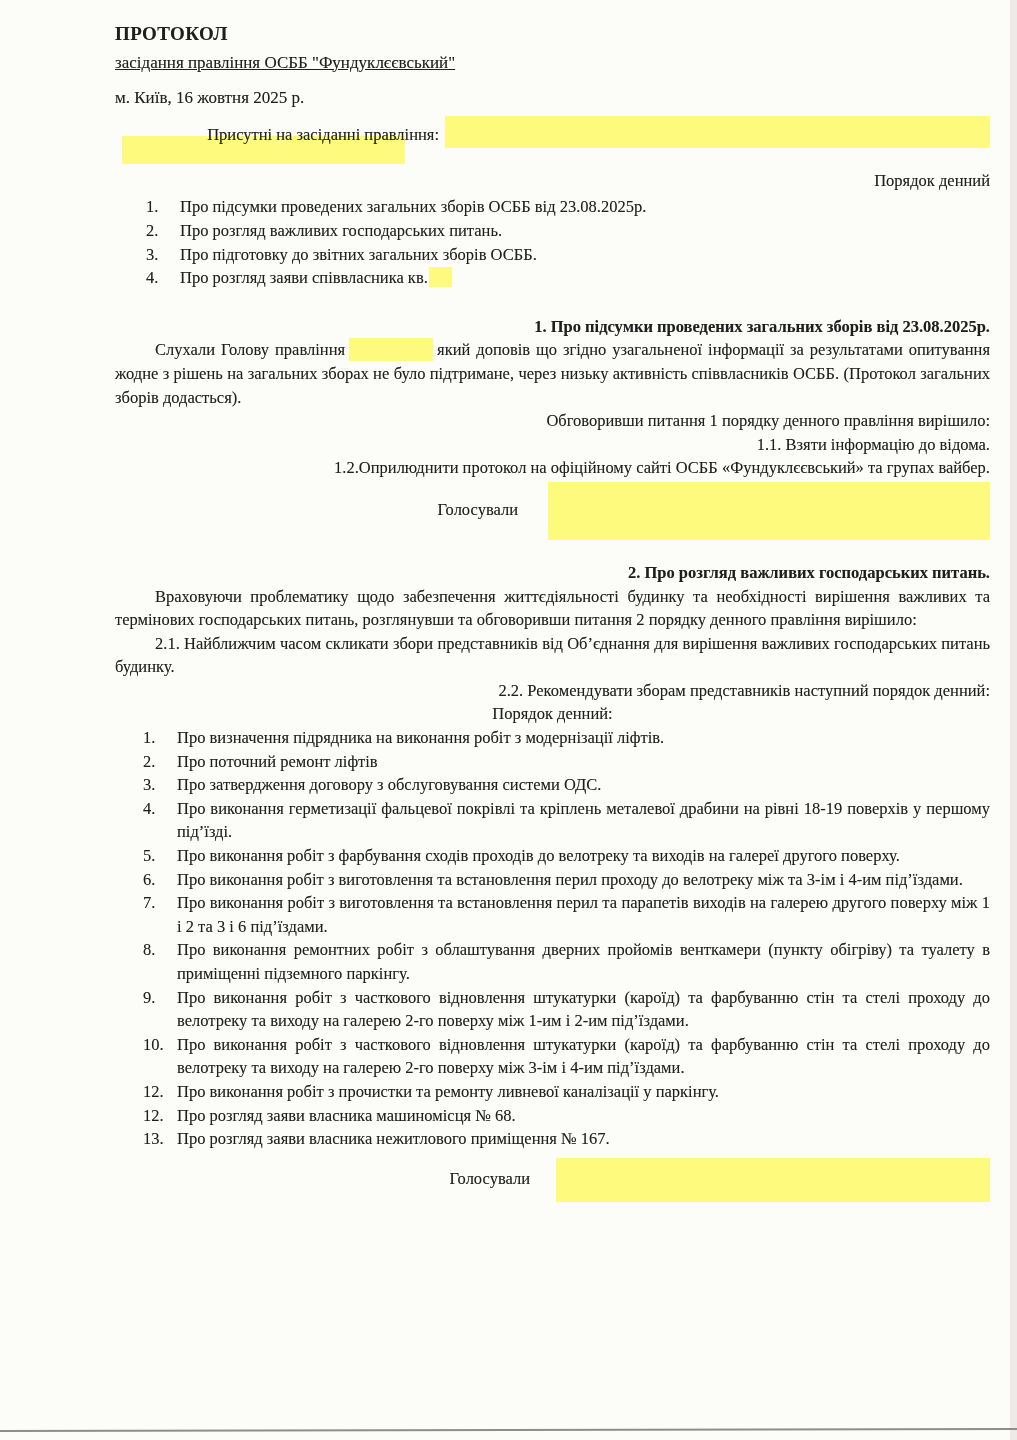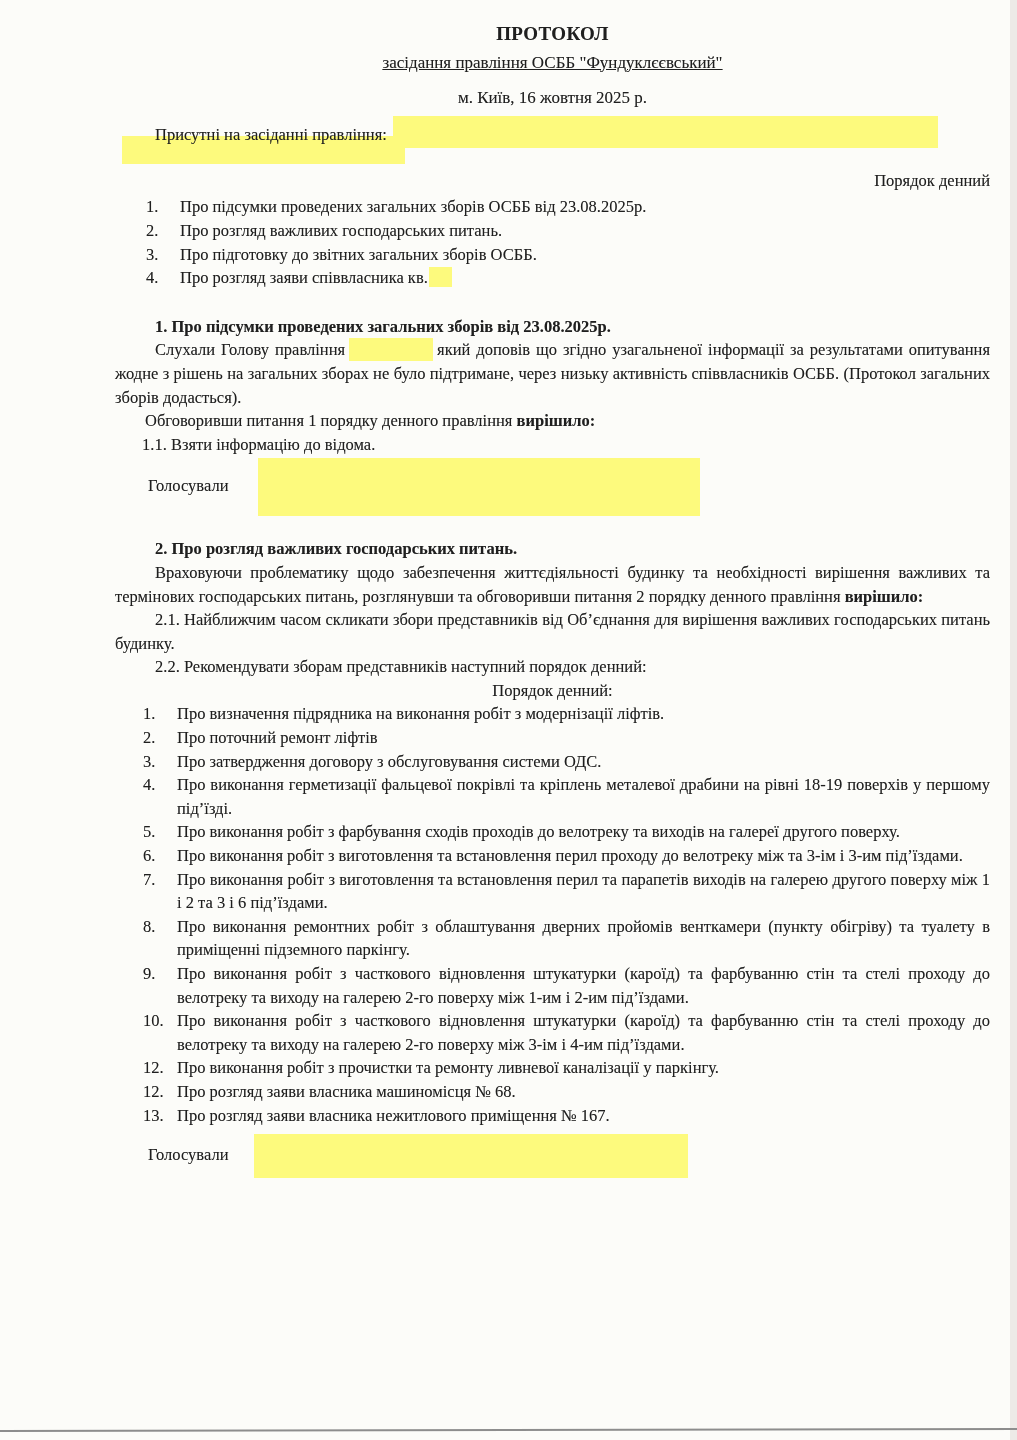--- a/index.html
+++ b/index.html
@@ -13,26 +13,26 @@
     color:#1f1f1f;
     font-family:"Liberation Serif","DejaVu Serif",serif;
     font-size:16.5px;
     line-height:23.6px;
     overflow:hidden;
     text-shadow:0 0 .4px rgba(20,20,20,.35);
   }
   .scan-edge-right { position:absolute; top:0; right:0; width:7px; height:100%; background:#edeae7; }
   .scan-edge-bottom { position:absolute; left:0; bottom:9px; width:100%; height:2px; background:#8d8d8d; transform:rotate(-0.12deg); }
 
-  .c { text-align:center; }
+  .c { }
   .title { font-weight:bold; font-size:19px; letter-spacing:.4px; margin:0 0 5px 0; }
   .subtitle { margin:0 0 12px 0; font-size:17px;text-decoration:underline; }
   .dateline { margin:0 0 6px 0; font-size:17px; }
 
-  p { margin:0; }
+  p { margin:0;text-align:right; }
   .j { text-align:justify; }
   .ind { text-indent:40px; }
 
   .redact { background:#fdfa7d; display:inline-block; }
   .r-att1 { width:545px; height:32px; vertical-align:-8px; margin-left:6px; }
   .r-att2 { display:block; width:283px; height:28px; margin:-12px 0 0 7px; }
   .r-kv { width:23px; height:20px; vertical-align:-4px; margin-left:1px; }
   .r-name { width:84px; height:23px; vertical-align:-6px; margin:0 4px; }
   .r-vote1 { width:442px; height:58px; vertical-align:middle; margin-left:30px; }
   .r-vote2 { width:434px; height:44px; vertical-align:middle; margin-left:26px; }
@@ -46,21 +46,21 @@
   .list-top { margin-left:31px; }
   .list-sub { margin-left:28px; }
   .list-sub .txt { text-align:justify; text-align-last:left; }
 
   .h-sec { font-weight:bold; margin:25px 0 0 40px; }
   .h-sec2 { font-weight:bold; margin:21px 0 0 40px; }
   .obh { margin-left:30px; }
   .subitem { margin-left:27px; }
   .voted1 { margin:2px 0 0 33px; }
   .voted2 { margin:7px 0 0 33px; }
-  b { font-weight:bold; }
+  b { font-weight:normal; }
 </style>
 </head>
 <body>
 
 <div class="page">
 
   <div class="title c">ПРОТОКОЛ</div>
   <div class="subtitle c">засідання правління ОСББ "Фундуклєєвський"</div>
   <div class="dateline c">м. Київ, 16 жовтня 2025 р.</div>
 
@@ -89,20 +89,21 @@
       <div class="li">
         <span class="num">4.</span>
         <span class="txt"><span>Про розгляд заяви співвласника кв.</span><span class="redact r-kv"></span></span>
       </div>
     </div>
 
   <p class="h-sec">1. Про підсумки проведених загальних зборів від 23.08.2025р.</p>
   <p class="j ind"><span>Слухали Голову правління</span><span class="redact r-name"></span><span>який доповів що згідно узагальненої інформації за результатами опитування жодне з рішень на загальних зборах не було підтримане, через низьку активність співвласників ОСББ. (Протокол загальних зборів додасться).</span></p>
   <p class="obh"><span>Обговоривши питання 1 порядку денного правління </span><b>вирішило:</b></p>
   <p class="subitem">1.1. Взяти інформацію до відома.</p>
+  <p class="subitem">1.2.Оприлюднити протокол на офіційному сайті ОСББ «Фундуклєєвський» та групах вайбер.</p>
 
   <p class="voted1"><span>Голосували</span><span class="redact r-vote1"></span></p>
 
   <p class="h-sec2">2. Про розгляд важливих господарських питань.</p>
   <p class="j ind"><span>Враховуючи проблематику щодо забезпечення життєдіяльності будинку та необхідності вирішення важливих та термінових господарських питань, розглянувши та обговоривши питання 2 порядку денного правління </span><b>вирішило:</b></p>
   <p class="j ind">2.1. Найближчим часом скликати збори представників від Об’єднання для вирішення важливих господарських питань будинку.</p>
   <p class="ind">2.2. Рекомендувати зборам представників наступний порядок денний:</p>
 
   <div class="sub-agenda-h">Порядок денний:</div>
 
@@ -128,21 +129,21 @@
         <span class="txt">Про виконання герметизації фальцевої покрівлі та кріплень металевої драбини на рівні 18-19 поверхів у першому під’їзді.</span>
       </div>
 
       <div class="li">
         <span class="num">5.</span>
         <span class="txt">Про виконання робіт з фарбування сходів проходів до велотреку та виходів на галереї другого поверху.</span>
       </div>
 
       <div class="li">
         <span class="num">6.</span>
-        <span class="txt">Про виконання робіт з виготовлення та встановлення перил проходу до велотреку між та 3-ім і 3-им під’їздами.</span>
+        <span class="txt">Про виконання робіт з виготовлення та встановлення перил проходу до велотреку між та 3-ім і 4-им під’їздами.</span>
       </div>
 
       <div class="li">
         <span class="num">7.</span>
         <span class="txt">Про виконання робіт з виготовлення та встановлення перил та парапетів виходів на галерею другого поверху між 1 і 2  та 3 і 6 під’їздами.</span>
       </div>
 
       <div class="li">
         <span class="num">8.</span>
         <span class="txt">Про виконання ремонтних робіт з облаштування дверних пройомів венткамери (пункту обігріву) та туалету в приміщенні підземного паркінгу.</span>

